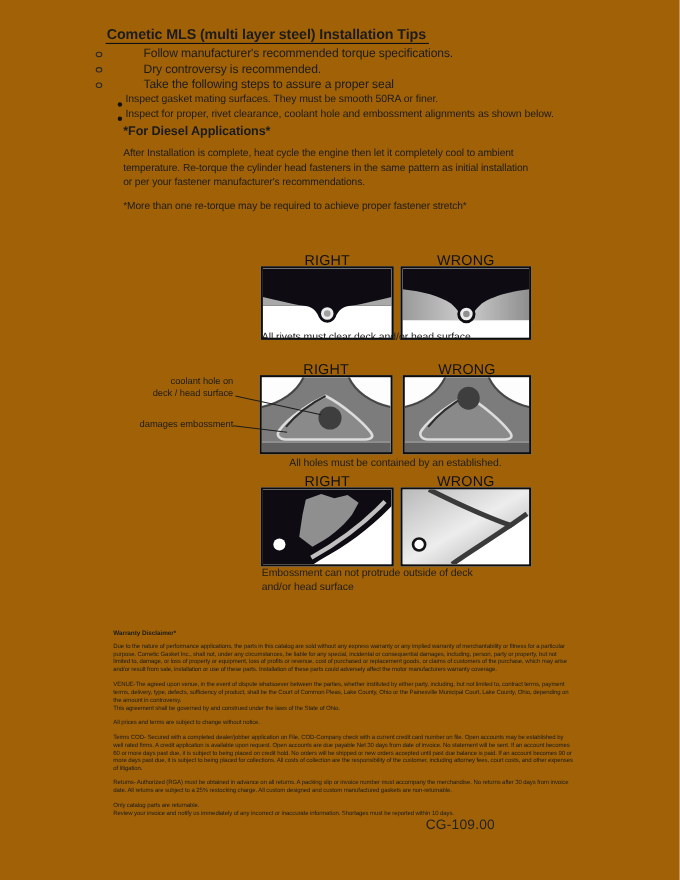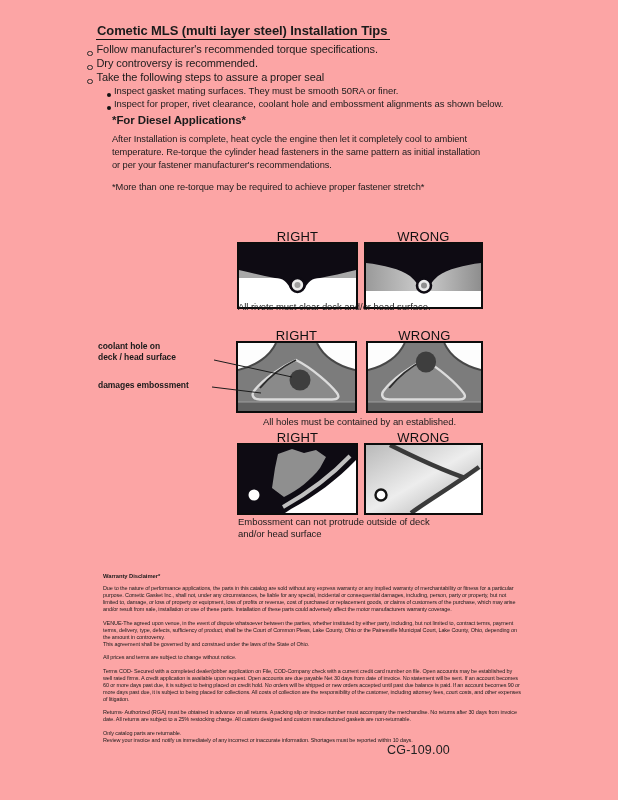--- a/index.html
+++ b/index.html
@@ -1,43 +1,43 @@
 <!DOCTYPE html>
 <html><head>
 <meta charset="utf-8">
 <style>
   html,body { margin:0; padding:0; background:#ffffff; }
   .page {
-    position:relative; width:618px; height:800px; background:#fca5a5;
+    position:relative; width:618px; height:800px; background:#a16207;
     font-family:"Liberation Sans", sans-serif; color:#1b1b1b; overflow:hidden;
   }
   .abs { position:absolute; }
 
   .title {
     left:96px; top:23px; font-size:13px; font-weight:bold; letter-spacing:-0.1px;
     border-bottom:1.6px solid #111; padding:0 3px 1px 1px; margin:0; display:inline-block;
   }
 
   .bullets { left:87px; top:42px; width:470px; }
-  .b-row { display:flex; align-items:flex-end; font-size:11px; line-height:14px; letter-spacing:-0.1px; }
+  .b-row { display:flex; align-items:flex-start; font-size:11px; line-height:14px; letter-spacing:-0.1px;gap:34px; }
   .sb-row { display:flex; align-items:flex-end; font-size:9.5px; line-height:13px; letter-spacing:-0.05px; padding-left:20px; }
   .ob { flex:0 0 auto; width:3.5px; height:3.5px; border:1px solid #2a2a2a; border-radius:50%; margin:4.5px 4px 0 0; }
   .fb { flex:0 0 auto; width:4px; height:4px; background:#111; border-radius:50%; margin:4px 3px 0 0; }
 
   .diesel { left:112px; top:114px; width:420px; }
   .diesel h2 { margin:0 0 7px 0; font-size:11.5px; letter-spacing:-0.1px; }
   .diesel p { margin:0 0 9px 0; font-size:9.3px; line-height:13px; letter-spacing:-0.08px; white-space:pre-line; }
   .diesel p.note { margin-top:4px; }
 
   .dg-label { font-size:13px; color:#111; text-align:center; letter-spacing:0.2px; }
   .panel { border:2px solid #0c0c0c; box-sizing:border-box; background:#fff; }
   .panel svg { display:block; width:100%; height:100%; }
   .caption { font-size:9.5px; line-height:11.5px; letter-spacing:-0.05px; }
 
-  .side-label { font-size:8.5px; line-height:11px; letter-spacing:-0.05px; white-space:pre-line;font-weight:bold; }
+  .side-label { font-size:8.5px; line-height:11px; text-align:right; letter-spacing:-0.05px; white-space:pre-line; }
 
   .leader { left:0; top:0; width:618px; height:800px; pointer-events:none; }
 
   .disclaimer { left:103px; top:573px; width:418px; }
   .disclaimer h3 { margin:0 0 6px 0; font-size:5.8px; letter-spacing:-0.05px; }
   .disclaimer p { margin:0 0 6.5px 0; font-size:5.5px; line-height:7px; letter-spacing:-0.1px; white-space:pre-line; }
 
   .footer-code { left:387px; top:743px; font-size:12.5px; color:#222; letter-spacing:0.2px; }
 </style>
 </head>

